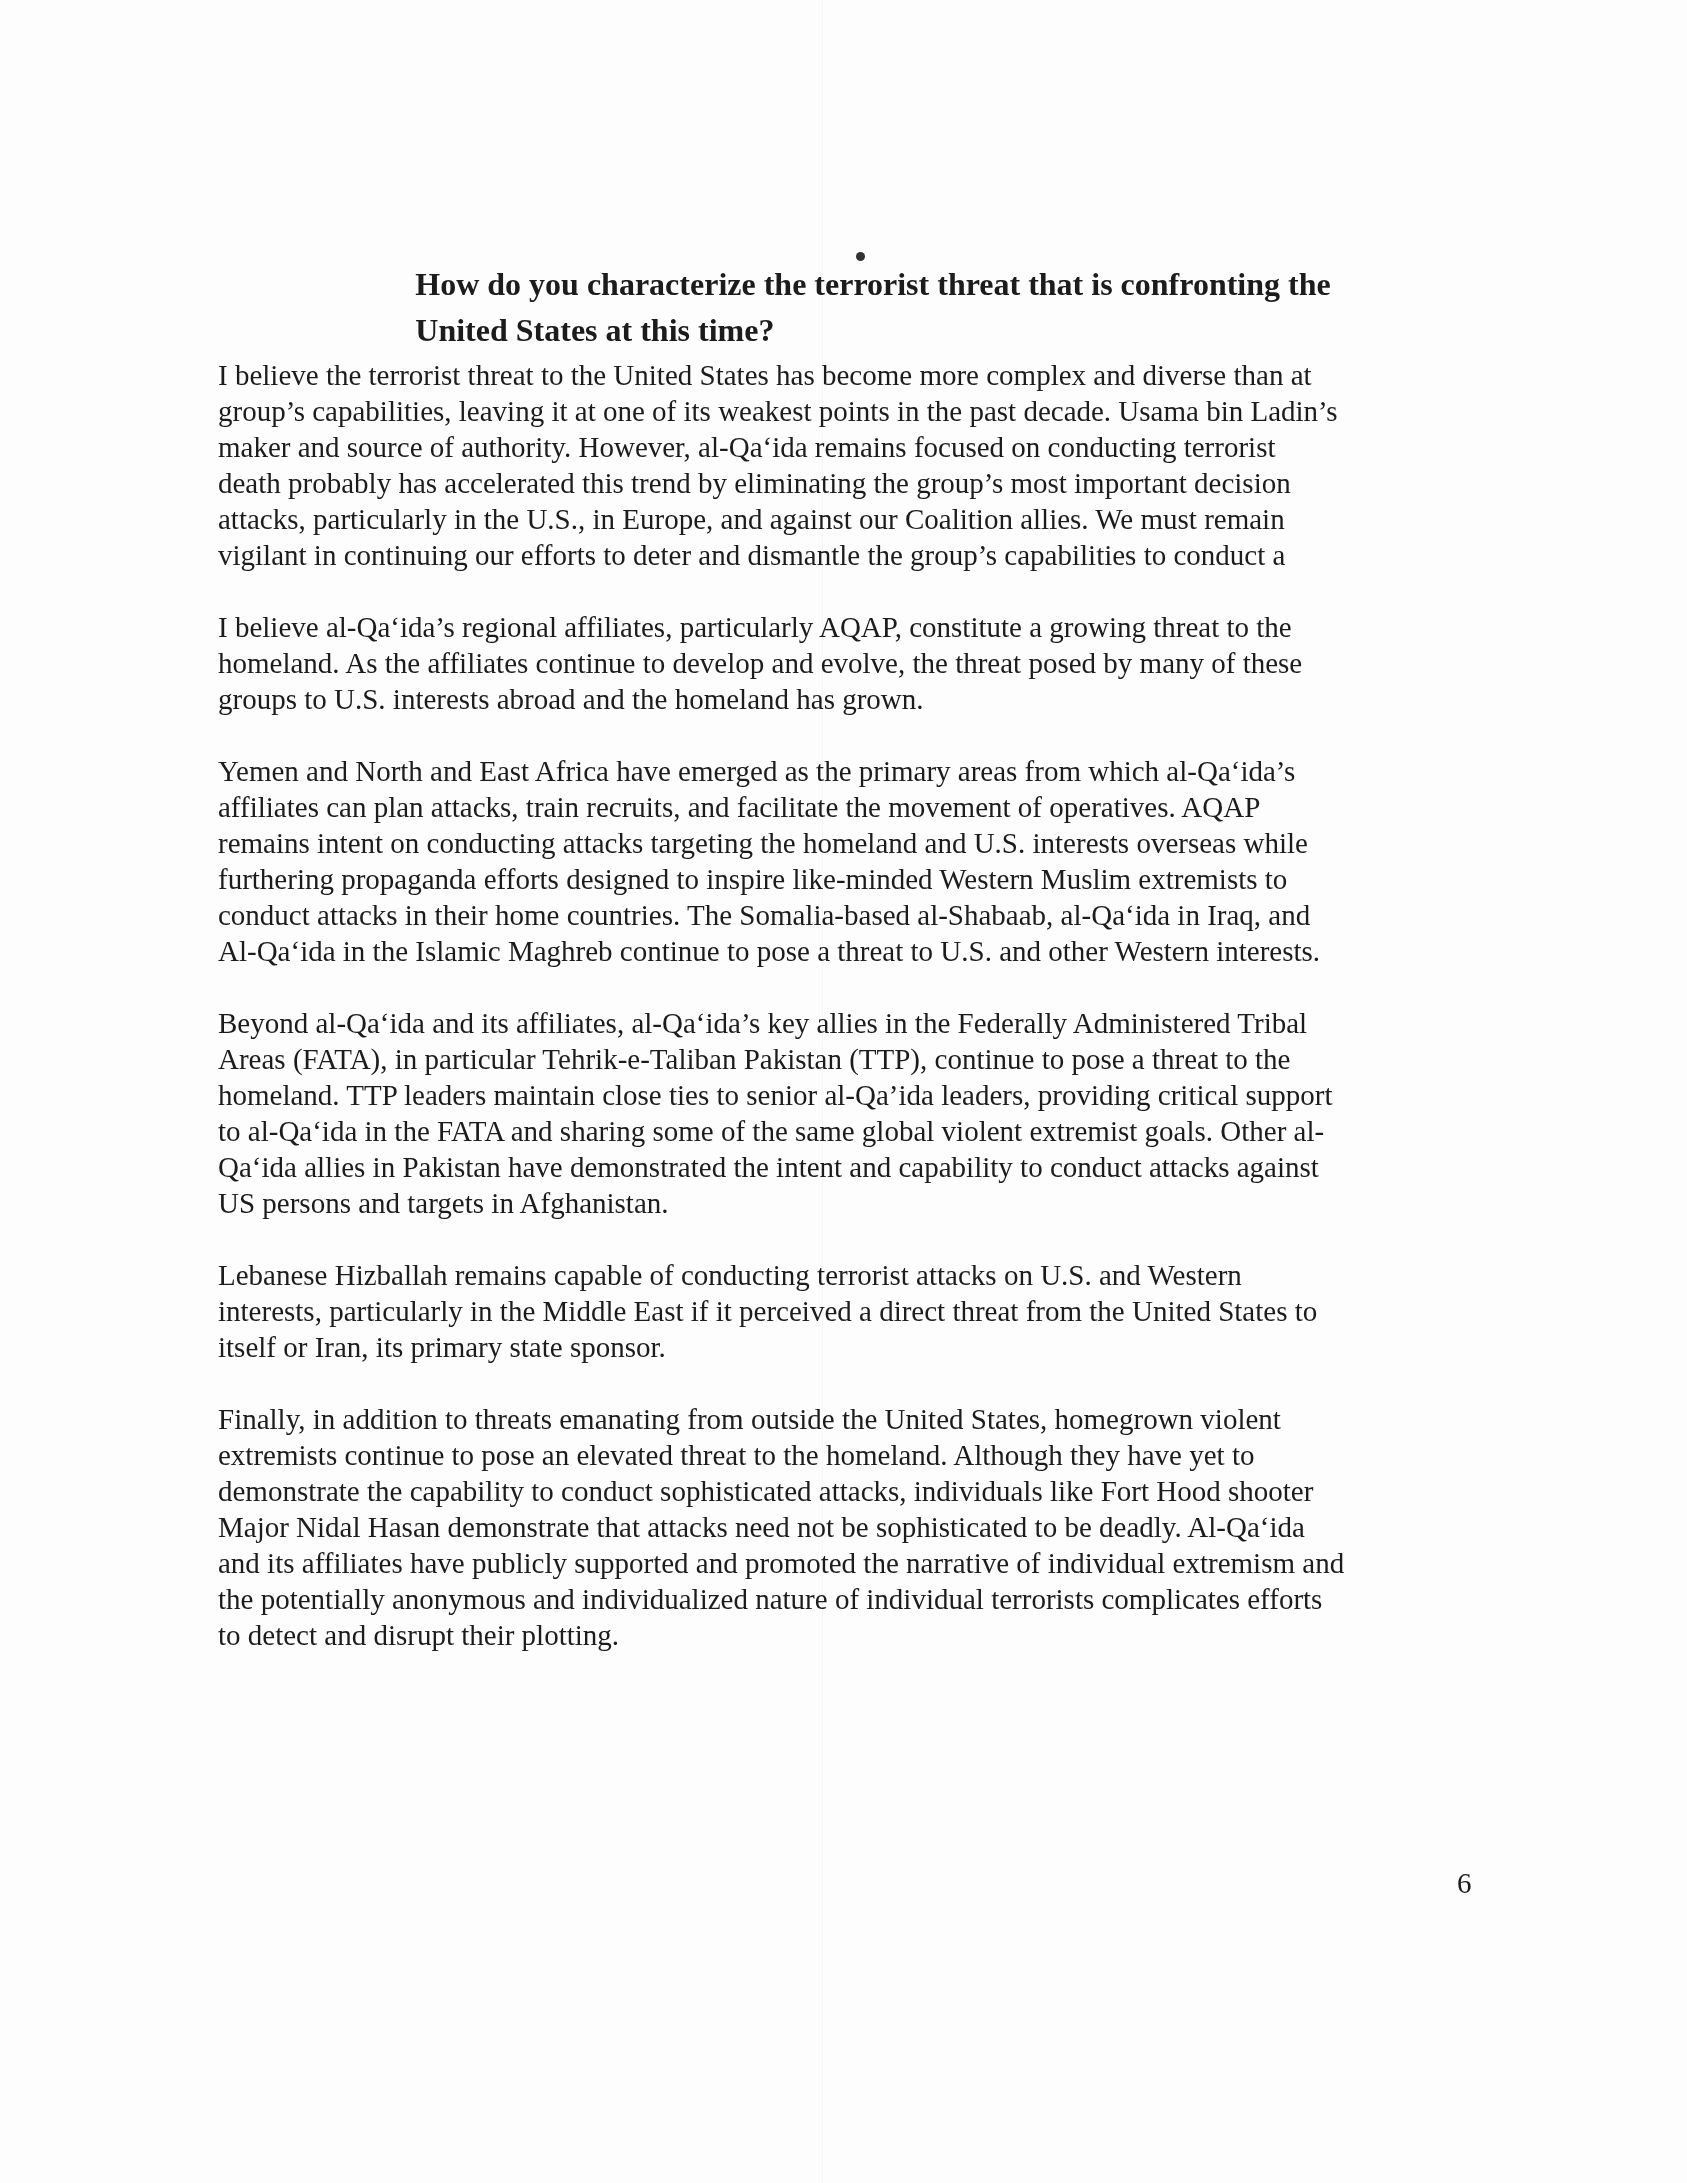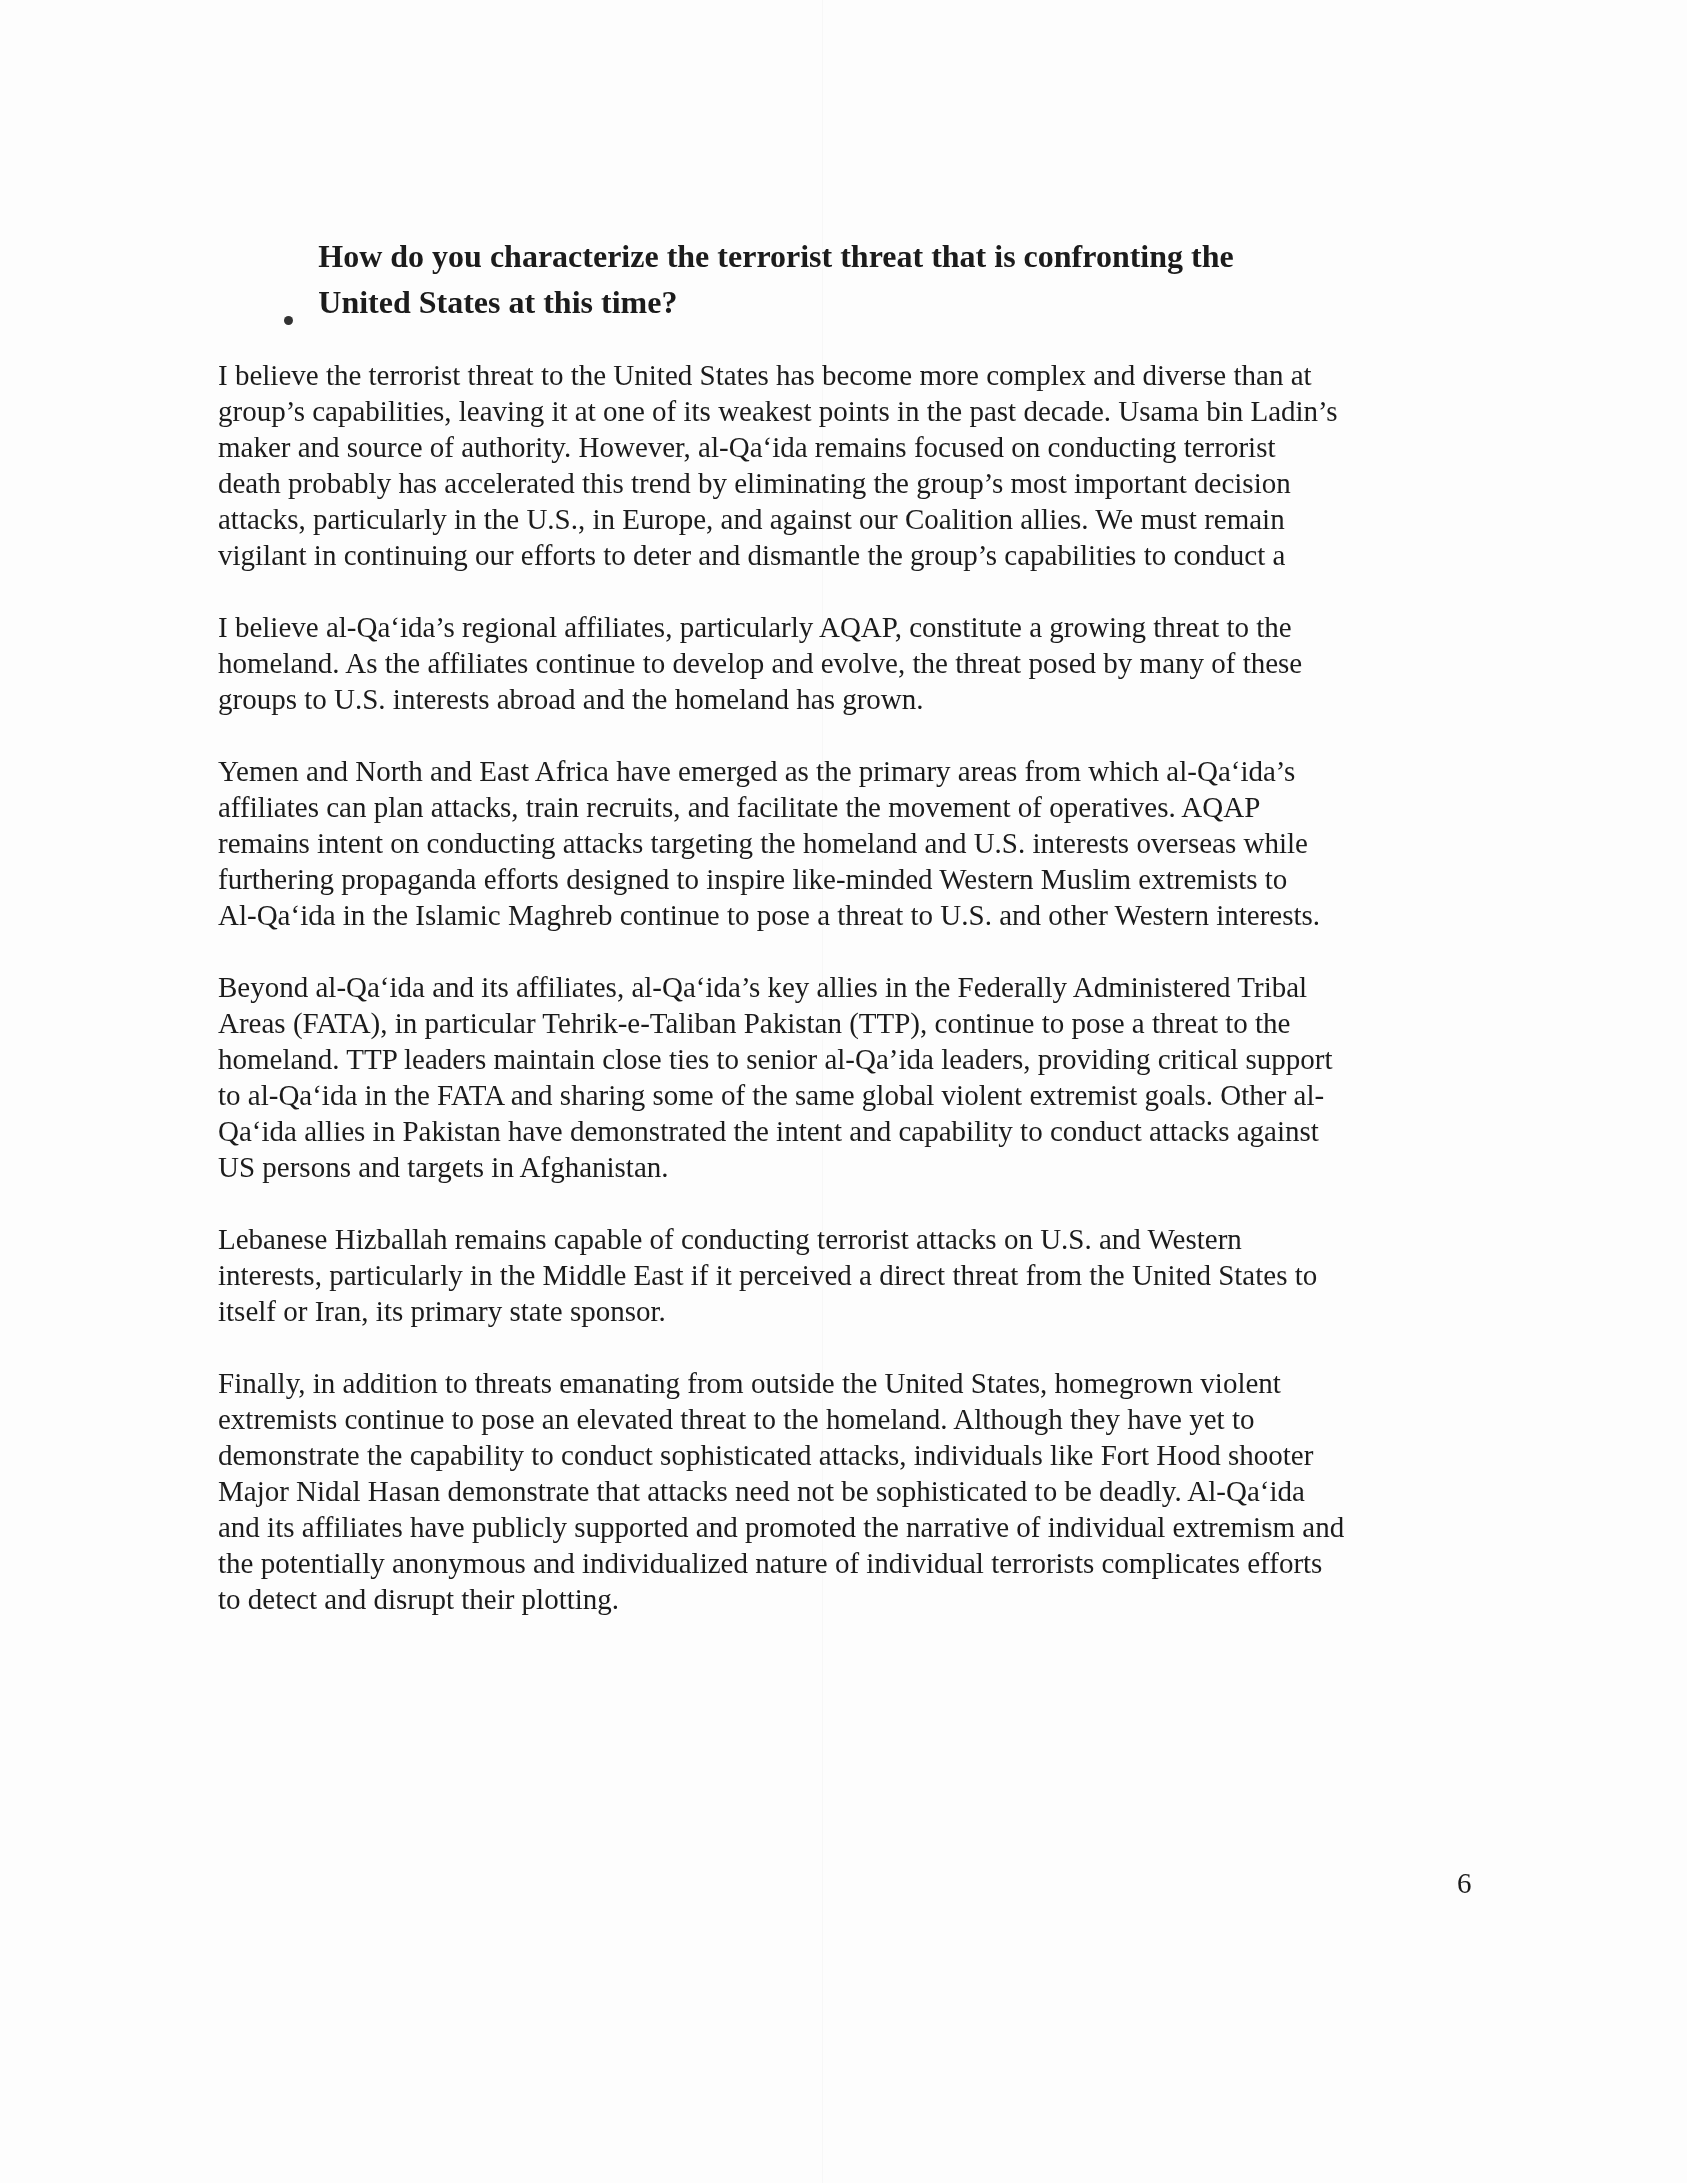--- a/index.html
+++ b/index.html
@@ -33,21 +33,22 @@
     .question {
       position: absolute;
       left: 284px;
       top: 233px;
       width: 1178px;
       font-family: "Liberation Serif", "DejaVu Serif", serif;
       font-weight: bold;
       font-size: 32px;
       line-height: 46px;
       display: flex;
-      align-items: flex-end;
+      align-items: center;
+      flex-direction: column;
     }
     .bullet {
       width: 9.3px;
       height: 9.3px;
       border-radius: 50%;
       background: #333;
       margin-top: 19px;
       margin-right: 25px;
       flex: 0 0 auto;
     }
@@ -106,20 +107,21 @@
       <span class="line">I believe al-Qa‘ida’s regional affiliates, particularly AQAP, constitute a growing threat to the</span>
       <span class="line">homeland.  As the affiliates continue to develop and evolve, the threat posed by many of these</span>
       <span class="line">groups to U.S. interests abroad and the homeland has grown.</span>
     </p>
 
     <p class="para">
       <span class="line">Yemen and North and East Africa have emerged as the primary areas from which al-Qa‘ida’s</span>
       <span class="line">affiliates can plan attacks, train recruits, and facilitate the movement of operatives. AQAP</span>
       <span class="line">remains intent on conducting attacks targeting the homeland and U.S. interests overseas while</span>
       <span class="line">furthering propaganda efforts designed to inspire like-minded Western Muslim extremists to</span>
+      <span class="line">conduct attacks in their home countries. The Somalia-based al-Shabaab, al-Qa‘ida in Iraq, and</span>
       <span class="line">Al-Qa‘ida in the Islamic Maghreb continue to pose a threat to U.S. and other Western interests.</span>
     </p>
 
     <p class="para">
       <span class="line">Beyond al-Qa‘ida and its affiliates, al-Qa‘ida’s key allies in the Federally Administered Tribal</span>
       <span class="line">Areas (FATA), in particular Tehrik-e-Taliban Pakistan (TTP), continue to pose a threat to the</span>
       <span class="line">homeland.  TTP leaders maintain close ties to senior al-Qa’ida leaders, providing critical support</span>
       <span class="line">to al-Qa‘ida in the FATA and sharing some of the same global violent extremist goals.  Other al-</span>
       <span class="line">Qa‘ida allies in Pakistan have demonstrated the intent and capability to conduct attacks against</span>
       <span class="line">US persons and targets in Afghanistan.</span>

